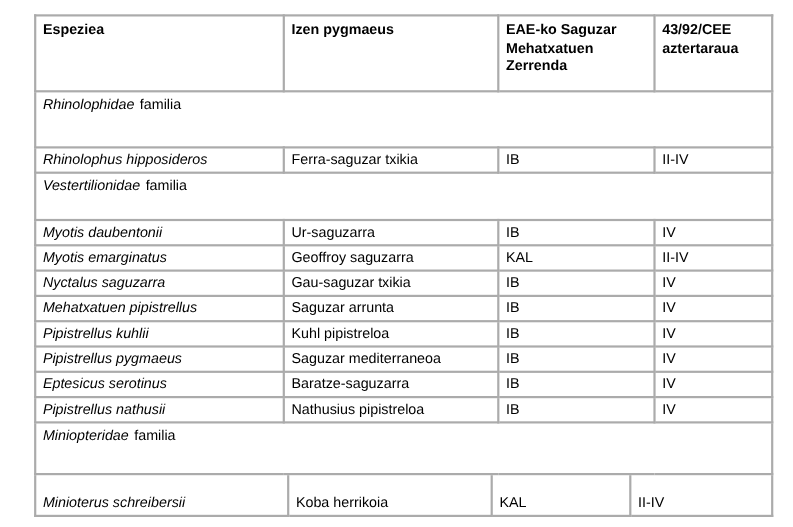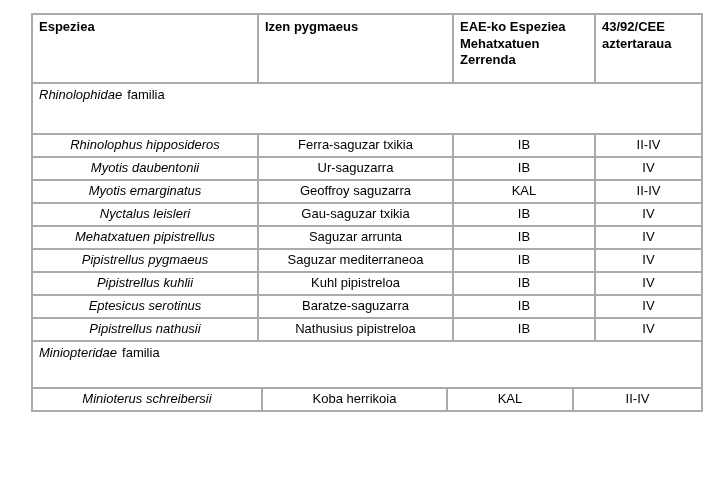--- a/index.html
+++ b/index.html
@@ -41,109 +41,111 @@
   tr.header-row th {
     font-weight: bold;
     height: 61px;
     padding-top: 4px;
   }
   tr.species-row td {
     height: 19px;
     vertical-align: middle;
     padding-top: 1px;
     padding-bottom: 1px;
-    text-align: center;
   }
   .latin {
     font-style: italic;
   }
   .suffix {
     font-style: normal;
     margin-left: 5px;
   }
   tr.family-row td {
     padding-top: 3px;
   }
   tr.fam-a td { height: 44px; border-radius: 23px; }
   tr.fam-b td { height: 36px; }
   tr.fam-c td { height: 40px; }
   table.bottom td {
     border-top: 0;
     height: 19px;
     vertical-align: middle;
-    padding-top: 1px;
+    padding-top: 16px;
     padding-bottom: 1px;
   }
 </style>
 </head>
 <body>
 
 <div class="page">
   <div class="tbl-wrap">
 
     <table>
       <colgroup>
         <col style="width:226px">
           <col style="width:195px">
           <col style="width:142px">
           <col style="width:107px">
       </colgroup>
       <tbody>
           <tr class="header-row">
         <th>Espeziea</th>
         <th>Izen pygmaeus</th>
-        <th>EAE-ko Espeziea Mehatxatuen Zerrenda</th>
+        <th>EAE-ko Saguzar Mehatxatuen Zerrenda</th>
         <th>43/92/CEE aztertaraua</th>
       </tr>
 
       <tr class="family-row fam-a">
         <td colspan="4"><span class="latin">Rhinolophidae</span><span class="suffix">familia</span></td>
       </tr>
 
       <tr class="species-row">
         <td class="latin">Rhinolophus hipposideros</td>
         <td>Ferra-saguzar txikia</td>
         <td>IB</td>
         <td>II-IV</td>
       </tr>
 
+      <tr class="family-row fam-b">
+        <td colspan="4"><span class="latin">Vestertilionidae</span><span class="suffix">familia</span></td>
+      </tr>
 
       <tr class="species-row">
         <td class="latin">Myotis daubentonii</td>
         <td>Ur-saguzarra</td>
         <td>IB</td>
         <td>IV</td>
       </tr>
       <tr class="species-row">
         <td class="latin">Myotis emarginatus</td>
         <td>Geoffroy saguzarra</td>
         <td>KAL</td>
         <td>II-IV</td>
       </tr>
       <tr class="species-row">
-        <td class="latin">Nyctalus leisleri</td>
+        <td class="latin">Nyctalus saguzarra</td>
         <td>Gau-saguzar txikia</td>
         <td>IB</td>
         <td>IV</td>
       </tr>
       <tr class="species-row">
         <td class="latin">Mehatxatuen pipistrellus</td>
         <td>Saguzar arrunta</td>
         <td>IB</td>
         <td>IV</td>
       </tr>
       <tr class="species-row">
-        <td class="latin">Pipistrellus pygmaeus</td>
-        <td>Saguzar mediterraneoa</td>
+        <td class="latin">Pipistrellus kuhlii</td>
+        <td>Kuhl pipistreloa</td>
         <td>IB</td>
         <td>IV</td>
       </tr>
       <tr class="species-row">
-        <td class="latin">Pipistrellus kuhlii</td>
-        <td>Kuhl pipistreloa</td>
+        <td class="latin">Pipistrellus pygmaeus</td>
+        <td>Saguzar mediterraneoa</td>
         <td>IB</td>
         <td>IV</td>
       </tr>
       <tr class="species-row">
         <td class="latin">Eptesicus serotinus</td>
         <td>Baratze-saguzarra</td>
         <td>IB</td>
         <td>IV</td>
       </tr>
       <tr class="species-row">

